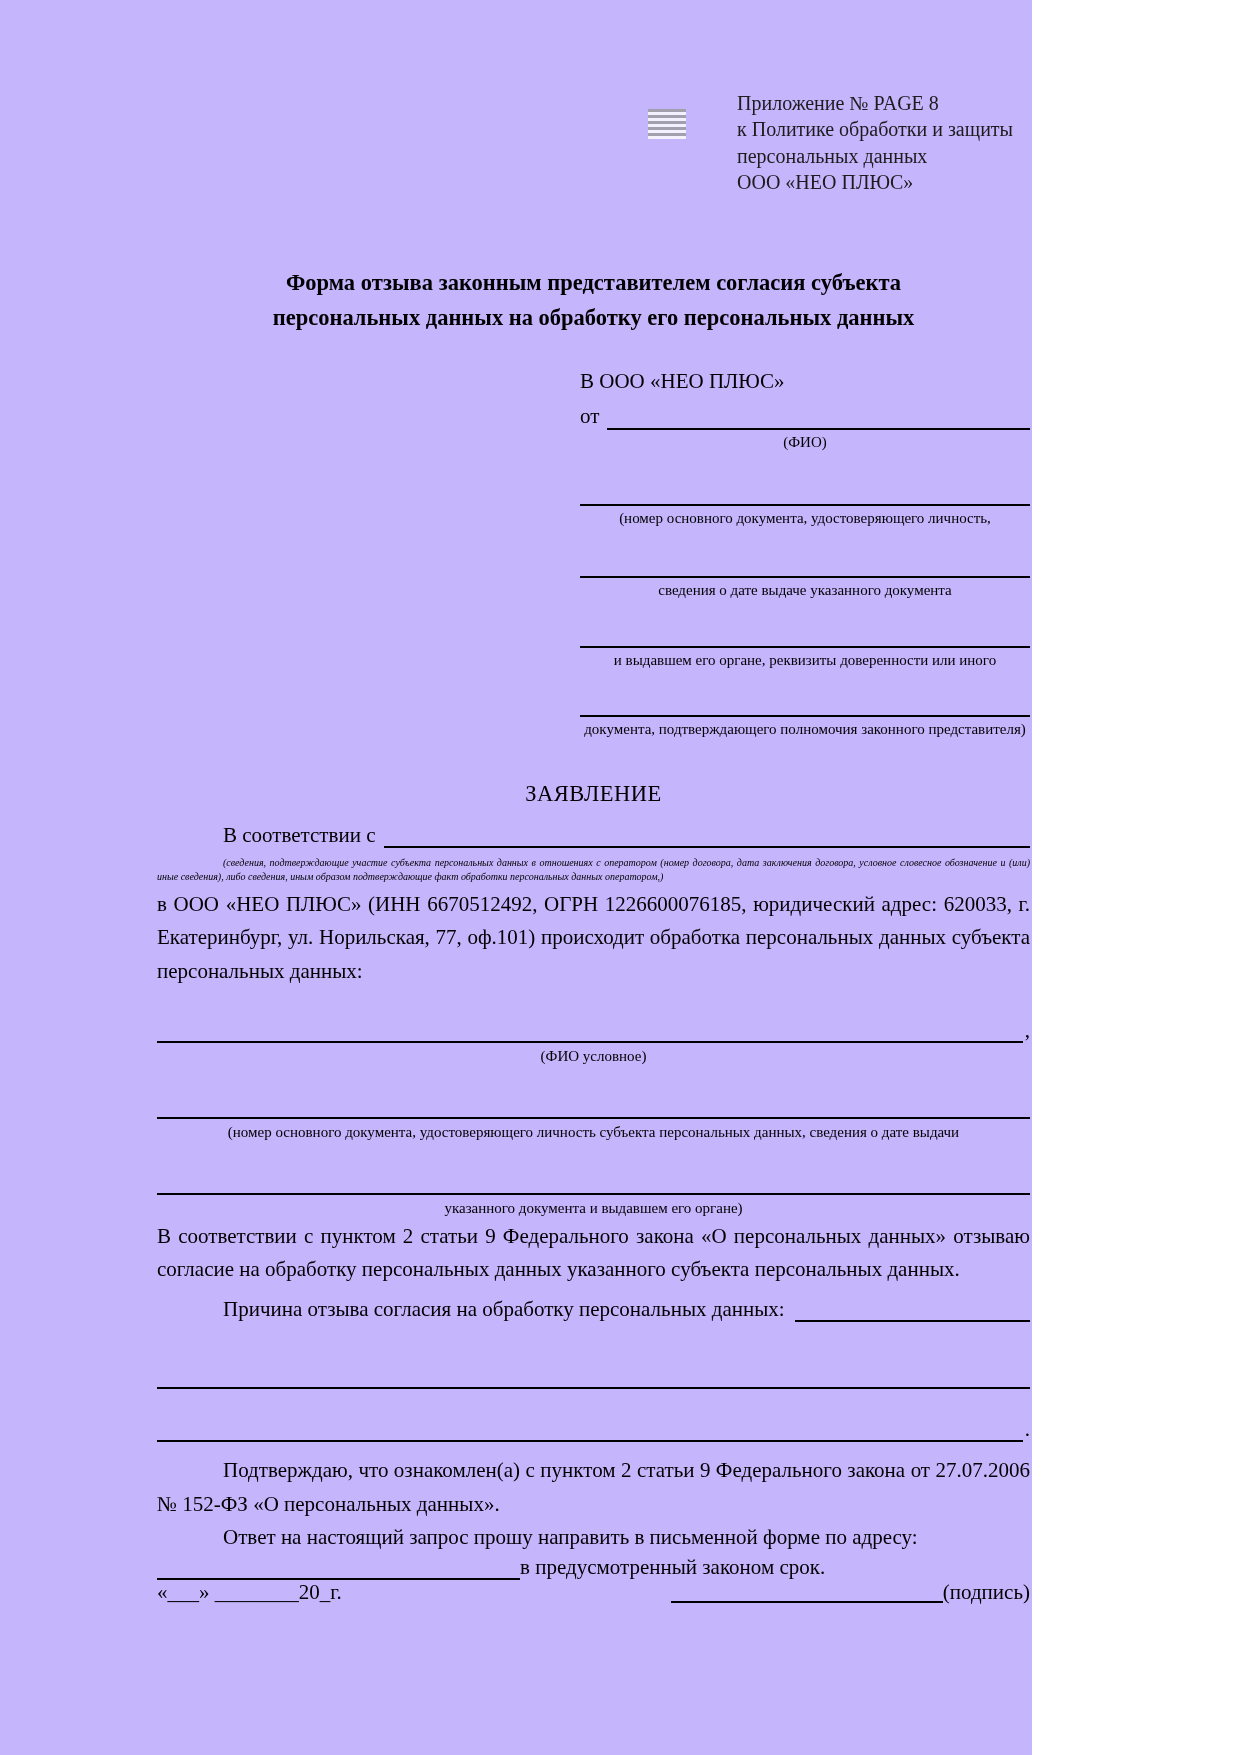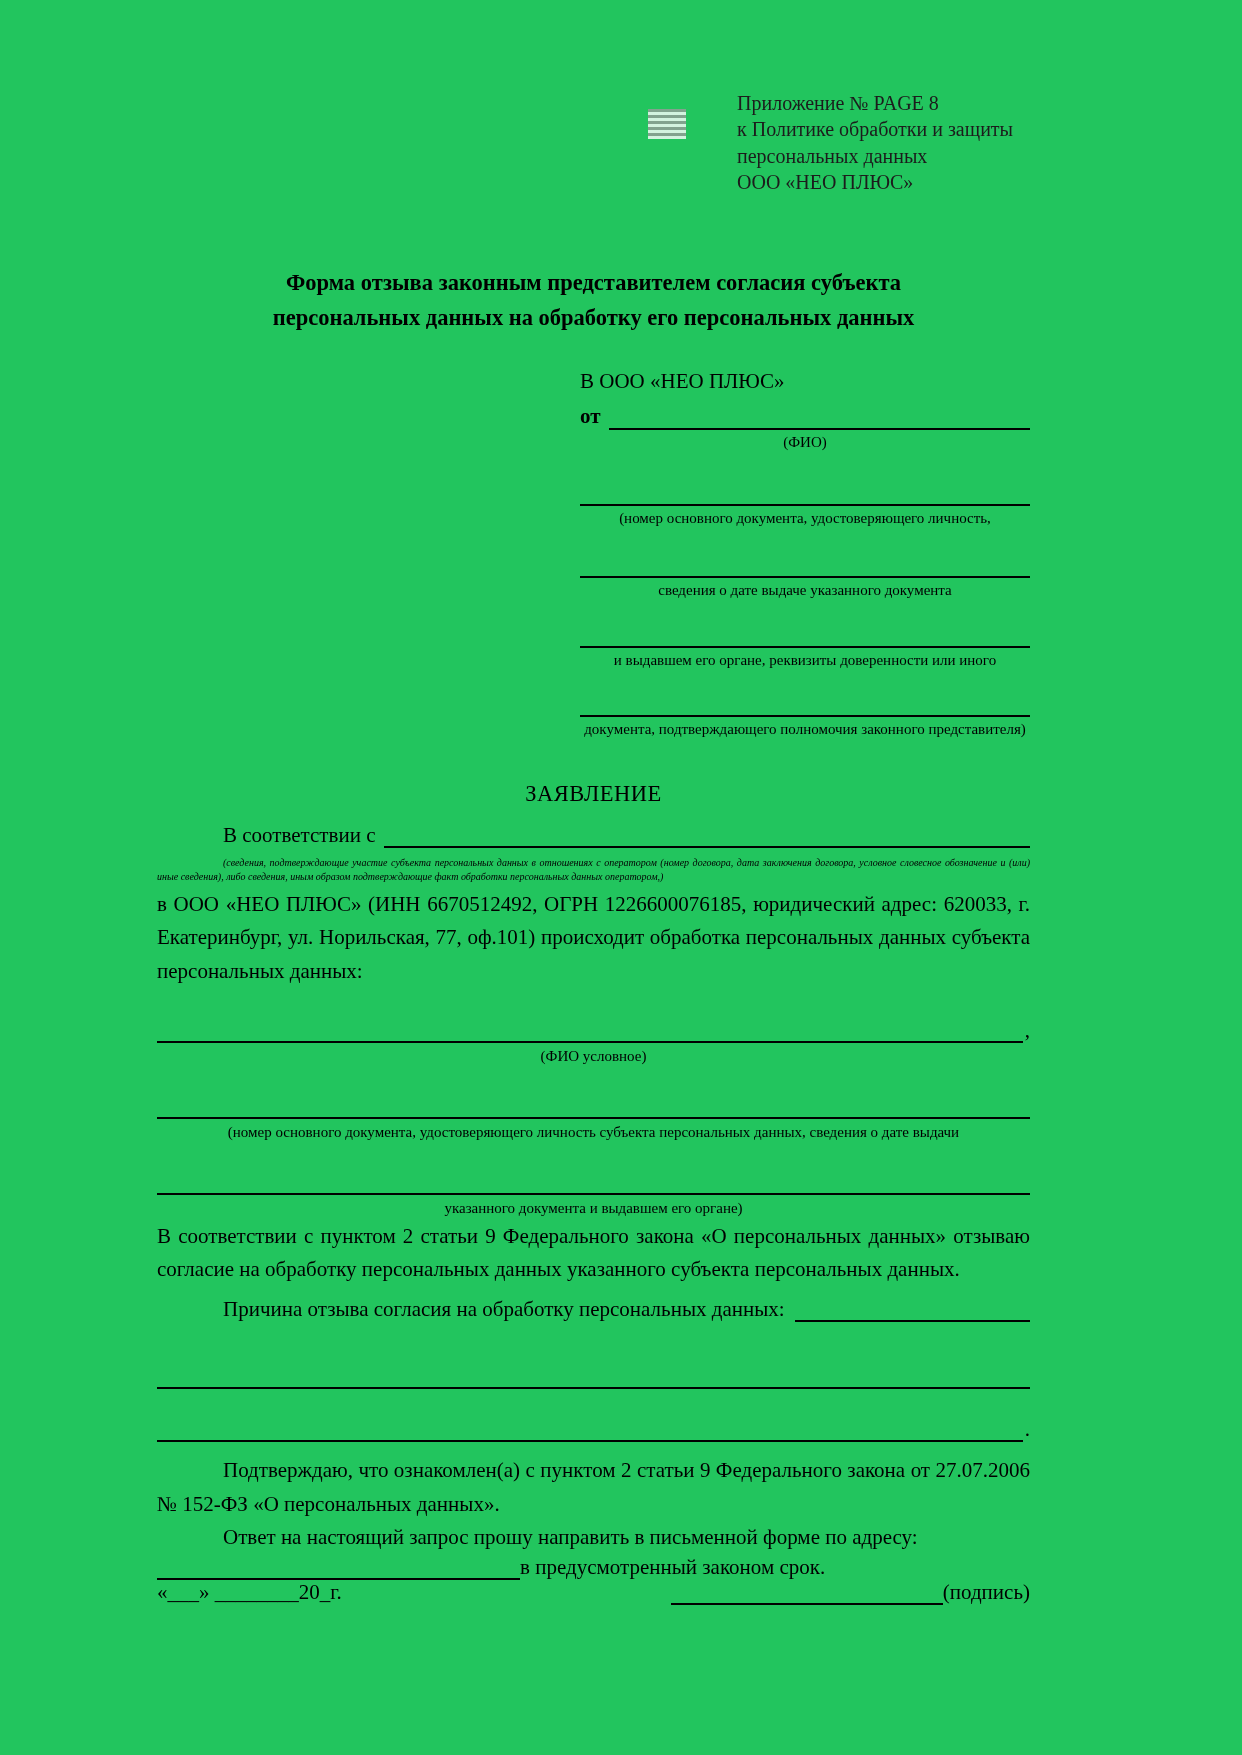--- a/index.html
+++ b/index.html
@@ -1,20 +1,20 @@
 <!DOCTYPE html>
 <html><head>
 <meta charset="utf-8">
 <style>
   html, body { margin: 0; padding: 0; background: #ffffff; }
   .page {
     position: relative;
-    width: 1242px;
+    width: 1032px;
     height: 1755px;
-    background: #22c55e;
+    background: #c4b5fd;
     color: #000000;
     font-family: "Liberation Serif", serif;
     font-size: 21px;
     overflow: hidden;
   }
   
   .hdr {
     position: absolute;
     left: 737px;
     top: 90px;
@@ -47,21 +47,21 @@
   }
   
   .addr {
     margin-left: 423px;
     width: 450px;
     margin-top: 32px;
     line-height: 1.3;
   }
   .addr-to { font-size: 21px; }
   .from-row { display: flex; align-items: flex-end; margin-top: 8px; }
-  .from-row .lbl { flex: 0 0 auto; font-weight: bold; }
+  .from-row .lbl { flex: 0 0 auto; }
   .fill-line {
     flex: 1 1 auto;
     border-bottom: 2px solid #000;
     height: 1.05em;
     margin-left: 8px;
   }
   .cap {
     font-size: 15px;
     text-align: center;
     margin-top: 3px;
@@ -124,21 +124,21 @@
     border-bottom: 2.5px solid #000;
     height: 1em;
   }
   .reply-row .tail { flex: 0 0 auto; }
   .footer-row {
     display: flex;
     justify-content: space-between;
     align-items: flex-end;
   }
   .footer-date { flex: 0 0 auto; }
-  .sig-group { display: flex; align-items: flex-end; }
+  .sig-group { display: flex; align-items: flex-start; }
   .sig-line {
     width: 272px;
     border-bottom: 2.5px solid #000;
     height: 1em;
   }
   .sig-cap { flex: 0 0 auto; }
 </style>
 </head>
 <body>
 

